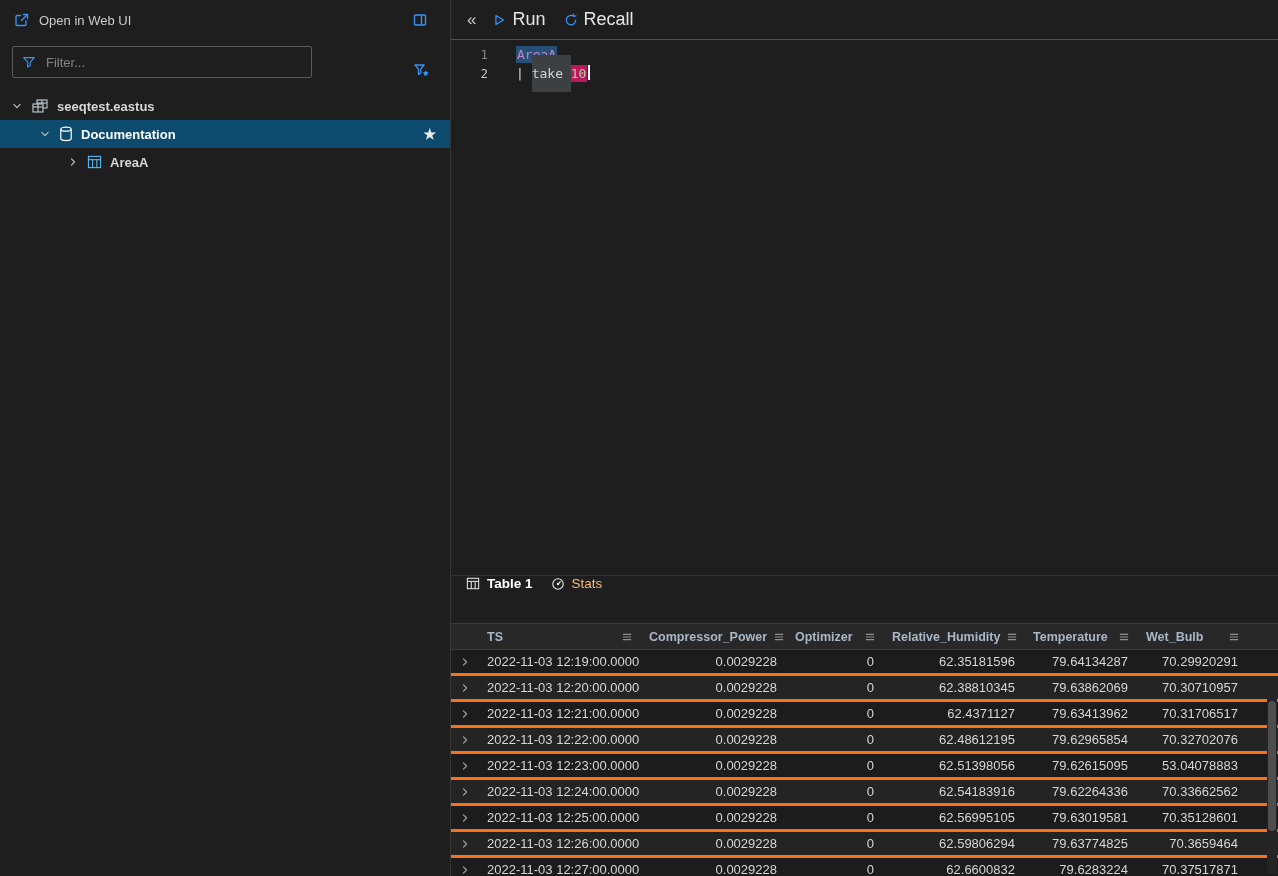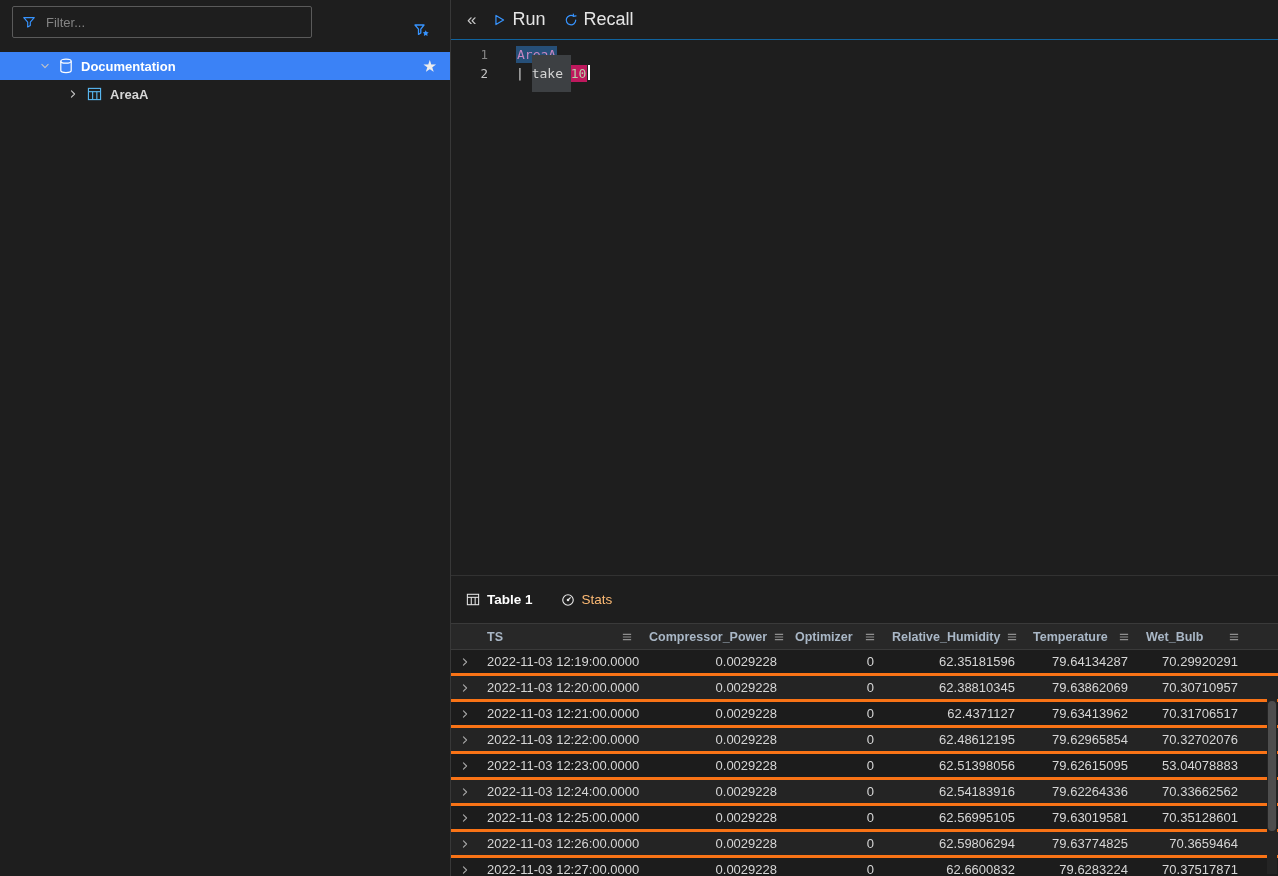--- a/index.html
+++ b/index.html
@@ -23,21 +23,21 @@
   .filter-row { display:flex; align-items:flex-end; padding:6px 20px 6px 12px; flex:none; }
   .filter-box { width:300px; height:32px; border:1px solid #5a5a5a; border-radius:2px;
                 display:flex; align-items:center; gap:8px; padding:0 9px; background:#1e1e1e; }
   .filter-box input { flex:1; background:transparent; border:none; outline:none;
                       color:#cccccc; font-size:13px; font-family:"Liberation Sans",sans-serif; }
   .filter-box input::placeholder { color:#848484; }
 
   .tree { margin-top:8px; }
   .tree-item { height:28px; display:flex; align-items:center; font-size:13px; font-weight:600;
                color:#d7d7d7; cursor:pointer; padding-right:14px; }
-  .tree-item.selected { background:#3b82f6; color:#ffffff;text-align:right; }
+  .tree-item.selected { background:#0c4a6e; color:#ffffff;text-align:right; }
   .twisty { width:18px; margin-right:3px; color:#c5c5c5; }
   .twisty svg { transition:none; }
   .twisty.down svg { transform:rotate(90deg); }
   .tree-ic { margin:0 8px 0 2px; color:#c3cdd5; }
   .tree-ic.blue { color:#58b6f0; }
   .tree-item.selected .tree-ic { color:#ffffff; }
   .tree-label { white-space:nowrap; }
   .star { margin-left:auto; font-size:14px; color:#ececec; line-height:1; }
 
   
@@ -61,21 +61,21 @@
   .code { margin-left:28px; white-space:pre; }
   .tk-plain { color:#d4d4d4; }
   .tk-table { color:#c586c0; background:#264f78; padding:1px 1px; }
   .tk-hl    { color:#d4d4d4; background:#3d4043; padding:11px 0; }
   .tk-hlnum { color:#b5cea8; background:#be185d; padding:1px 1px 1px 0; }
   .cursor { display:inline-block; width:1.5px; height:15px; background:#ffffff; vertical-align:-2px; margin-left:1px; }
 
   
   .results { height:301px; flex:none; border-top:1px solid #323232; display:flex; flex-direction:column;
              position:relative; background:#1e1e1e; }
-  .tabbar { height:47px; flex:none; display:flex; align-items:center; padding-left:15px; gap:28px; }
+  .tabbar { height:47px; flex:none; display:flex; align-items:flex-start; padding-left:15px; gap:18px; }
   .tab { display:flex; align-items:center; gap:7px; font-size:13.5px; color:#fdba74; cursor:pointer; }
   .tab.active { color:#ffffff; font-weight:700; }
 
   .grid { flex:1; min-height:0; position:relative; overflow:hidden; }
   .grid-cols { display:grid; grid-template-columns:28px 162px 146px 97px 141px 113px 110px 1fr; }
   .grid-header { height:27px; background:#282828; border-top:1px solid #3a3a3a; border-bottom:1px solid #3a3a3a;
                  align-items:center; }
   .hcell { height:100%; display:flex; align-items:center; justify-content:space-between;
            padding:0 8px; font-size:12.5px; font-weight:700; color:#a9b7c6; cursor:pointer; white-space:nowrap; overflow:hidden; }
   .hcell .hmenu { color:#8f8f8f; margin-left:6px; flex:none; }
@@ -91,40 +91,77 @@
 
   .vtrack { position:absolute; top:75px; bottom:2px; right:1px; width:10px; background:#242424; }
   .vthumb { position:absolute; top:3px; left:1px; width:8px; height:130px; background:#4d4d4d; border-radius:4px; }
 </style>
 </head>
 <body>
 
 <div class="app">
 
   <aside class="sidebar">
+    <div class="sidebar-topbar">
+      <div class="open-webui">
+        <span class="icon">
+          <svg width="16" height="16" viewBox="0 0 16 16" fill="none" stroke="#3794ff" stroke-width="1.3" stroke-linecap="round" stroke-linejoin="round">
+              <path d="M6.5 3.5H3a1 1 0 0 0-1 1v8a1 1 0 0 0 1 1h8a1 1 0 0 0 1-1V9"></path>
+              <path d="M9.5 2.5h4v4"></path>
+              <path d="M13.2 2.8L7.5 8.5"></path>
+            </svg>
+        </span>
+        <span>Open in Web UI</span>
+      </div>
+      <div class="spacer"></div>
+      <span class="icon">
+        <svg width="16" height="16" viewBox="0 0 16 16" fill="none" stroke="#3794ff" stroke-width="1.3">
+            <rect x="2.5" y="3" width="11" height="10" rx="1"></rect>
+            <line x1="9.5" y1="3" x2="9.5" y2="13"></line>
+          </svg>
+      </span>
+    </div>
 
     <div class="filter-row">
       <div class="filter-box">
         <span class="icon">
           <svg width="14" height="14" viewBox="0 0 16 16" fill="none" stroke="#3794ff" stroke-width="1.3" stroke-linejoin="round">
               <path d="M2 3h12L9.5 8.2V12l-3 1.8V8.2z"></path>
             </svg>
         </span>
         <input placeholder="Filter..." style="">
       </div>
       <div class="spacer"></div>
       <span class="icon">
         <svg width="17" height="16" viewBox="0 0 17 16" fill="none" stroke="#3794ff" stroke-width="1.3" stroke-linejoin="round">
             <path d="M2 3h9L7.8 7.2V11l-2.3 1.4V7.2z"></path>
             <path d="M12.7 8.2l.95 1.9 2.05.3-1.5 1.45.35 2.05-1.85-1-1.85 1 .35-2.05-1.5-1.45 2.05-.3z" fill="#3794ff" stroke="none"></path>
           </svg>
       </span>
     </div>
 
     <div class="tree" id="tree">
+        <div class="tree-item" style="padding-left: 8px;">
+          <span class="icon twisty down">
+            <svg width="10" height="10" viewBox="0 0 16 16" fill="none" stroke="currentColor" stroke-width="1.8" stroke-linecap="round" stroke-linejoin="round">
+              <path d="M5.5 3l5 5-5 5"></path>
+            </svg>
+          </span>
+          <span class="icon tree-ic">
+            <svg width="18" height="16" viewBox="0 0 18 16" fill="none" stroke="currentColor" stroke-width="1.1">
+              <rect x="6" y="2" width="10" height="8"></rect>
+              <line x1="6" y1="5" x2="16" y2="5"></line>
+              <line x1="11" y1="2" x2="11" y2="10"></line>
+              <rect x="2" y="6" width="10" height="8" fill="#1e1e1e"></rect>
+              <line x1="2" y1="9" x2="12" y2="9"></line>
+              <line x1="7" y1="6" x2="7" y2="14"></line>
+            </svg>
+          </span>
+          <span class="tree-label">seeqtest.eastus</span>
+        </div>
         <div class="tree-item selected" style="padding-left: 36px;">
           <span class="icon twisty down">
             <svg width="10" height="10" viewBox="0 0 16 16" fill="none" stroke="currentColor" stroke-width="1.8" stroke-linecap="round" stroke-linejoin="round">
               <path d="M5.5 3l5 5-5 5"></path>
             </svg>
           </span>
           <span class="icon tree-ic">
             <svg width="14" height="16" viewBox="0 0 14 16" fill="none" stroke="currentColor" stroke-width="1.2">
               <ellipse cx="7" cy="3.2" rx="5.2" ry="2"></ellipse>
               <path d="M1.8 3.2v9.4c0 1.1 2.3 2 5.2 2s5.2-.9 5.2-2V3.2"></path>

